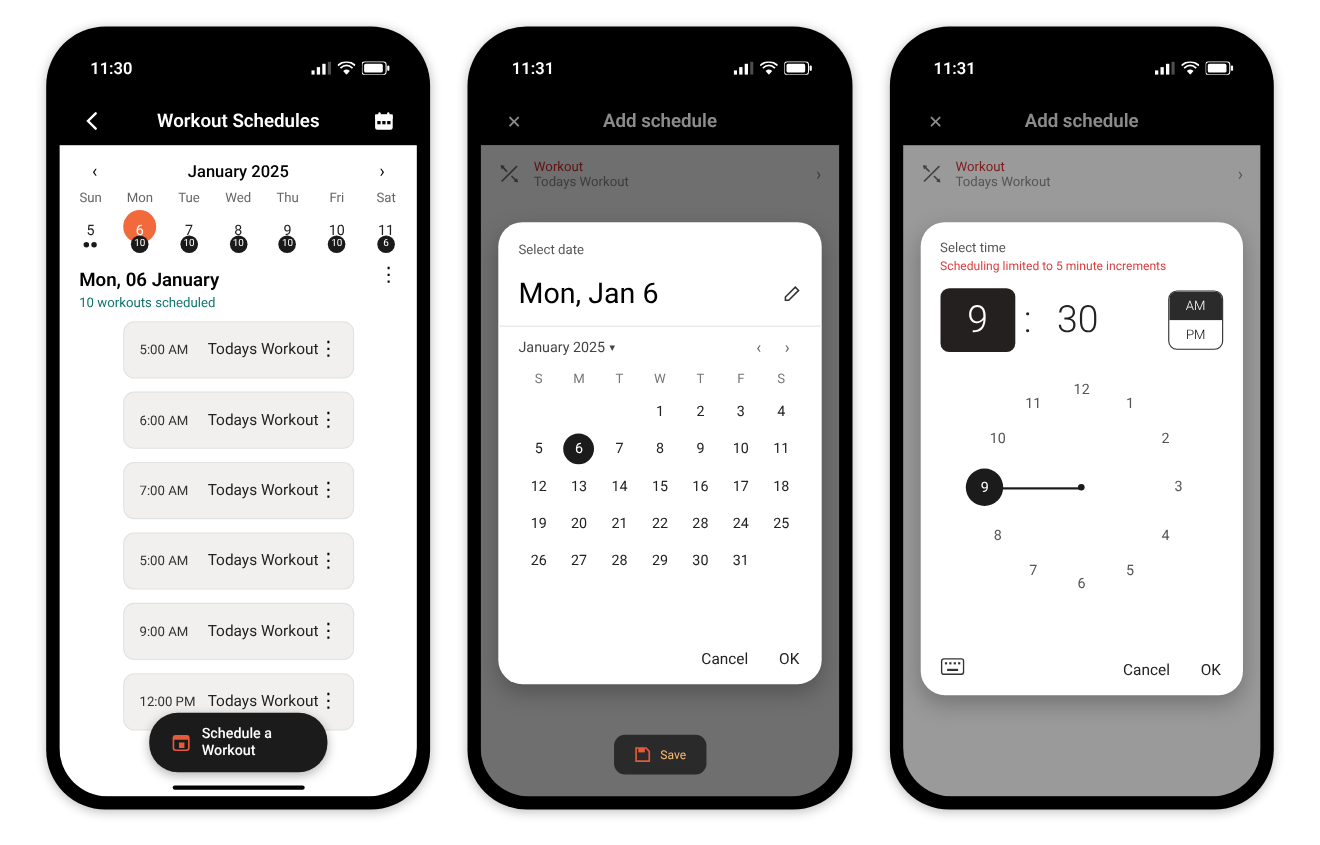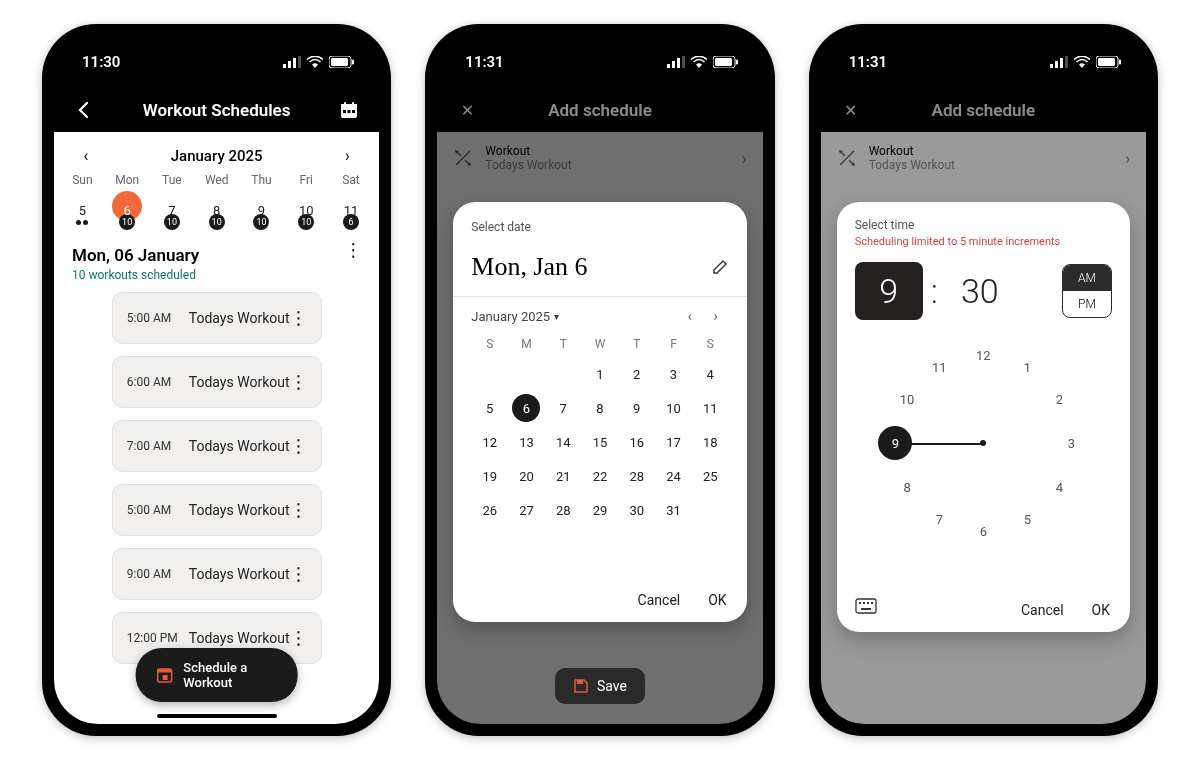--- a/index.html
+++ b/index.html
@@ -55,30 +55,30 @@
   .fab {
     position:absolute; bottom:22px; left:50%; transform:translateX(-50%);
     background:#1b1b1b; color:#fff; border-radius:26px; padding:12px 20px;
     display:flex; align-items:center; gap:10px; font-size:13px; font-weight:500;
     box-shadow:0 3px 10px rgba(0,0,0,.3);
   }
   .fab .cal-ico{ width:18px;height:18px; }
   .home-ind{ position:absolute; bottom:6px; left:50%; transform:translateX(-50%); width:120px;height:4px;border-radius:3px;background:#000;}
   
   .dim-row{ display:flex; align-items:center; padding:12px 16px; gap:12px; color:#222;}
-  .dim-row .lbl-top{ font-size:12px; color:#000000;}
+  .dim-row .lbl-top{ font-size:12px; color:#7f1d1d;}
   .dim-row .lbl-bot{ font-size:12px; color:#555;}
   .dim-row .chev{ margin-left:auto; color:#555;}
   .dim-ico{ width:20px;height:20px; opacity:.85;}
   .overlay { position:absolute; inset:0; background:rgba(0,0,0,.28);}
   .sheet { position:absolute; left:16px; right:16px; background:#fff; border-radius:22px; box-shadow:0 8px 20px rgba(0,0,0,.25);}
   .sheet.date { top:70px; height:420px; padding:18px 18px 12px;}
   .sheet .s-lbl{ font-size:12px; color:#555;}
   .sheet .s-warn{ font-size:11px; color:#d93f3f; margin-top:3px;}
-  .sheet .big-date{ font-size:26px; font-weight:400; margin-top:18px;font-family:Liberation Serif, serif;}
+  .sheet .big-date{ font-size:26px; font-weight:400; margin-top:18px;}
   .edit-ico{ width:18px;height:18px;}
   .sheet hr{ border:none;border-top:1px solid #e4e4e4; margin:14px -18px 10px;}
   .mini-nav{ display:flex; align-items:center; font-size:13px; color:#444;}
   .mini-nav .spacer{flex:1;}
   .mini-nav .arw{ width:26px; text-align:center; color:#666; font-size:15px;}
   .grid7{ display:grid; grid-template-columns:repeat(7,1fr); text-align:center; row-gap:12px; margin-top:12px; font-size:13px;}
   .grid7 .gh{ color:#777; font-size:12px;}
   .gd{ color:#222; position:relative; height:22px; display:flex; align-items:center; justify-content:center;}
   .gd.sel::before{content:"";position:absolute;width:28px;height:28px;border-radius:50%;background:#1b1b1b;}
   .gd.sel span{position:relative;color:#fff;}
@@ -89,21 +89,21 @@
   .tminute{ color:#222; font-size:34px; width:68px; text-align:center;}
   .ampm{ margin-left:auto; border:1px solid #2b2b2b; border-radius:8px; overflow:hidden; width:50px; font-size:12px;}
   .ampm div{ height:26px; display:flex; align-items:center; justify-content:center;}
   .ampm .sel{ background:#2b2b2b; color:#fff;}
   .clock{ position:relative; width:210px;height:210px; margin:18px auto 0;}
   .clock .tick{ position:absolute; width:24px; text-align:center; font-size:13px; color:#555; transform:translate(-50%,-50%);}
   .clock .center{ position:absolute; left:50%; top:50%; width:6px;height:6px; background:#1b1b1b; border-radius:50%; transform:translate(-50%,-50%);}
   .clock .hand{ position:absolute; left:50%; top:50%; height:2px; background:#1b1b1b; transform-origin:left center;}
   .clock .knob{ position:absolute; width:34px;height:34px;border-radius:50%; background:#1b1b1b; color:#fff; font-size:13px; display:flex;align-items:center;justify-content:center; transform:translate(-50%,-50%);}
   .kbd-ico{ position:absolute; left:18px; bottom:18px; width:22px; height:16px;}
-  .save-pill{ position:absolute; bottom:20px; left:50%; transform:translateX(-50%); background:#2a2a2a; color:#ffffff; font-size:14px; padding:10px 18px; border-radius:10px; display:flex; gap:8px; align-items:center;}
+  .save-pill{ position:absolute; bottom:20px; left:50%; transform:translateX(-50%); background:#2a2a2a; color:#fdba74; font-size:11px; padding:10px 18px; border-radius:10px; display:flex; gap:8px; align-items:center;}
   .save-pill svg{width:16px;height:16px;}
   svg{display:block;}
 </style>
 </head>
 <body>
 
 <div class="stage">
 
 <div class="phone">
   <div class="island"></div>

